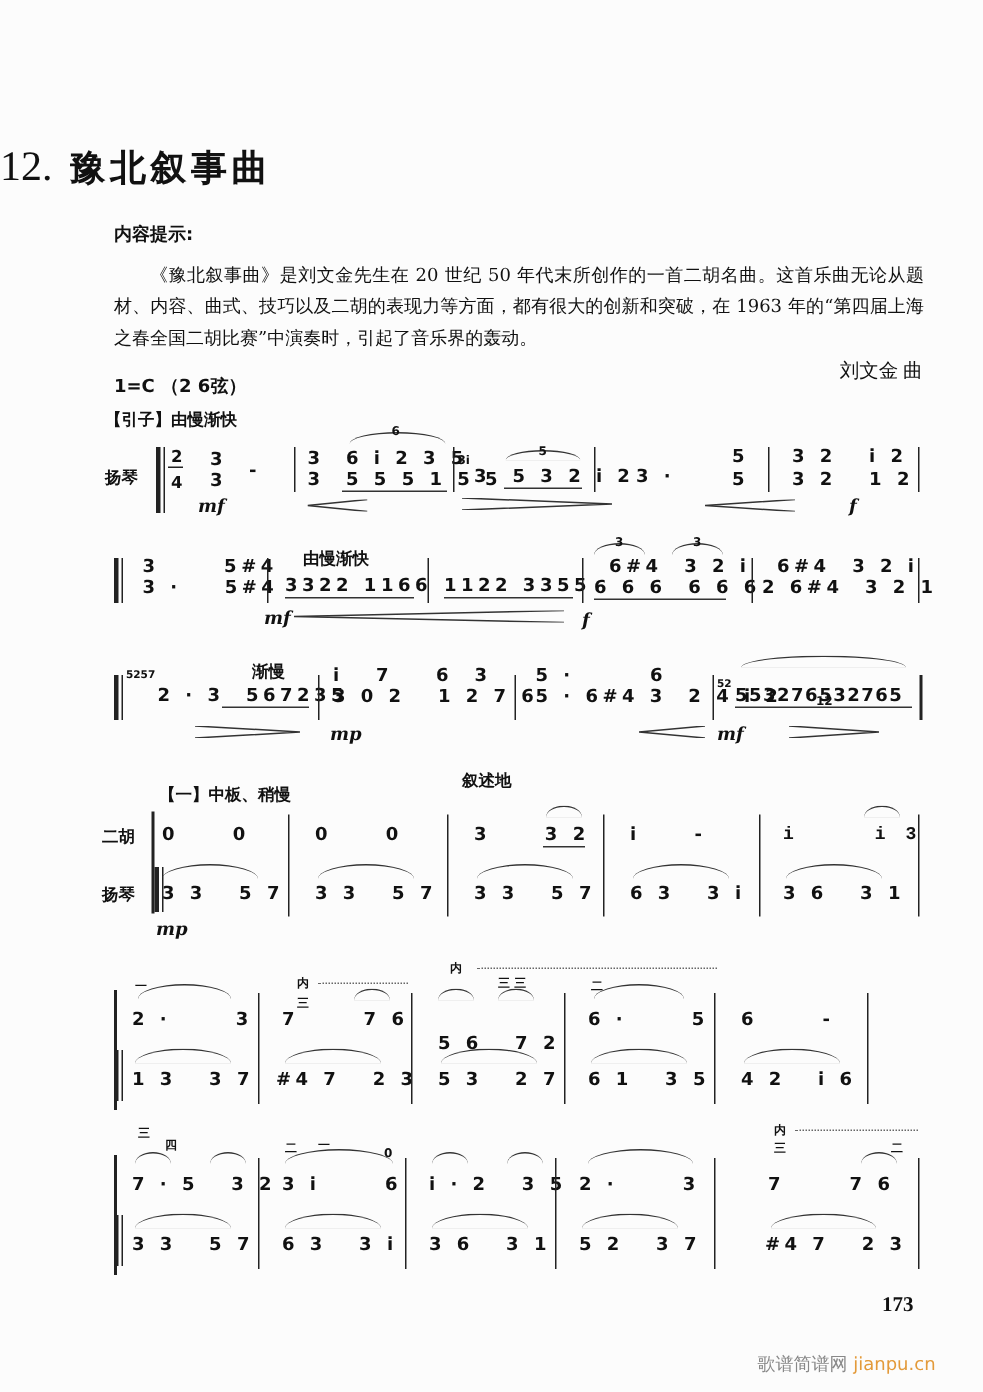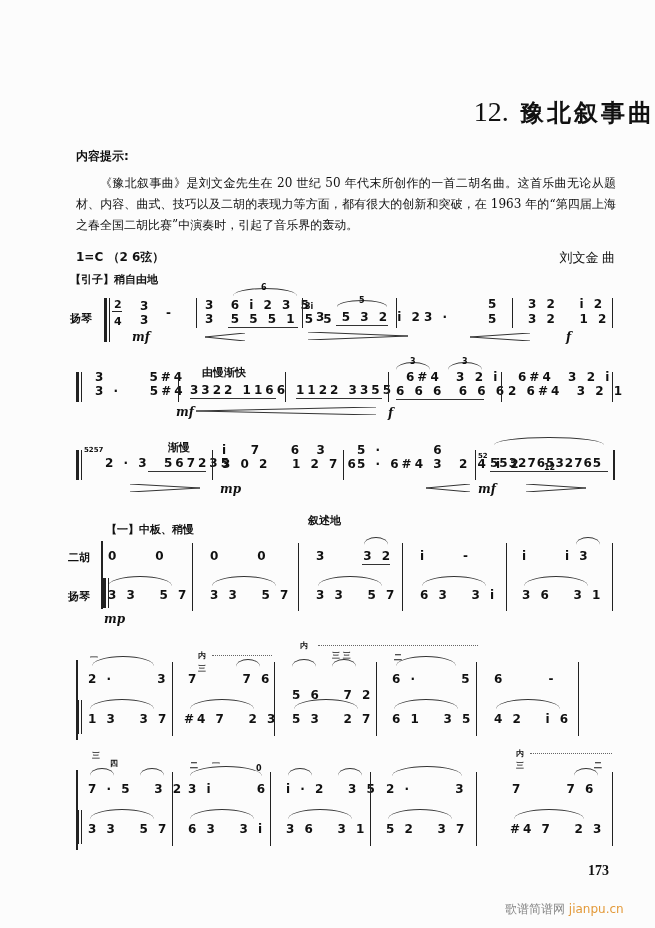--- a/index.html
+++ b/index.html
@@ -1,26 +1,26 @@
 <!DOCTYPE html>
 <html><head>
 <meta charset="utf-8">
 <style>
   * { margin: 0; padding: 0; box-sizing: border-box; }
   html, body { width: 655px; height: 928px; background: #fcfcfc; overflow: hidden; }
   body { position: relative; font-family: "DejaVu Sans", sans-serif; color: #111; }
 
-  .title { position: absolute; top: 96px; left: 0; width: 655px; text-align: right; font-size: 24px; font-weight: bold; letter-spacing: 3px; }
+  .title { position: absolute; top: 96px; left: 0; width: 655px; text-align: left; font-size: 24px; font-weight: bold; letter-spacing: 3px; }
   .title .num { font-family: "Liberation Serif", serif; font-weight: normal; font-size: 28px; letter-spacing: 0; }
 
   .hint-label { position: absolute; top: 148px; left: 76px; font-size: 12px; font-weight: bold; }
   .intro { position: absolute; top: 173px; left: 76px; width: 540px; font-family: "DejaVu Serif", serif; font-size: 12px; line-height: 21px; text-indent: 24px; text-align: justify; }
 
   .key { position: absolute; top: 249px; left: 76px; font-size: 12px; font-weight: bold; }
-  .composer { position: absolute; top: 249px; right: 40px; font-family: Liberation Sans, sans-serif; font-size: 13px; margin-left: 28px; }
+  .composer { position: absolute; top: 238px; right: 40px; font-family: Liberation Serif, serif; font-size: 13px; margin-left: 28px; }
   .section-mark { position: absolute; font-size: 11px; font-weight: bold; }
 
   .abs { position: absolute; }
   .instr { position: absolute; font-size: 11px; font-weight: bold; }
   .bracket { position: absolute; border-left: 3px solid #222; }
   .bracket::before { content: ""; position: absolute; left: 2px; top: 0; bottom: 0; border-left: 1px solid #222; }
   .barline { position: absolute; width: 1px; background: #222; }
   .endbar { position: absolute; width: 2px; background: #222; }
   .n { position: absolute; font-family: "DejaVu Sans", sans-serif; font-weight: bold; font-size: 12px; white-space: pre; letter-spacing: 3px; }
   .dyn { position: absolute; font-family: "DejaVu Serif", serif; font-style: italic; font-weight: bold; font-size: 12px; }
@@ -40,21 +40,21 @@
 
 <div class="title">
   <span class="num">12.</span>
   <span>豫北叙事曲</span>
 </div>
 <div class="hint-label">内容提示:</div>
 <div class="intro">《豫北叙事曲》是刘文金先生在 20 世纪 50 年代末所创作的一首二胡名曲。这首乐曲无论从题材、内容、曲式、技巧以及二胡的表现力等方面，都有很大的创新和突破，在 1963 年的“第四届上海之春全国二胡比赛”中演奏时，引起了音乐界的轰动。</div>
 
 <div class="key">1=C （2 6弦）</div>
 <div class="composer">刘文金 曲</div>
-<div class="section-mark" style="top:272px; left:70px;">【引子】稍自由地</div>
+<div class="section-mark" style="top:272px; left:70px;">【引子】由慢渐快</div>
 
 <div>
   <div class="instr" style="top:311px; left:70px;">扬琴</div>
   <div class="bracket" style="top:298px; left:104px; height:44px;"></div>
   <div class="n" style="top:298px; left:114px; font-size:11px;">2</div>
   <div class="n" style="top:315px; left:114px; font-size:11px;">4</div>
   <div class="abs" style="top:311px; left:112px; width:10px; border-top:1px solid #222;"></div>
 
   <div class="n" style="top:299px; left:140px;">3</div>
   <div class="n" style="top:313px; left:140px;">3</div>
@@ -168,21 +168,21 @@
   <div class="tempo" style="top:513px; left:308px;">叙述地</div>
   <div class="instr" style="top:550px; left:68px;">二胡</div>
   <div class="instr" style="top:589px; left:68px;">扬琴</div>
   <div class="abs" style="top:541px; left:101px; height:68px; border-left:2px solid #222;"></div>
   <div class="bracket" style="top:578px; left:103px; height:30px;"></div>
 
   <div class="n" style="top:549px; left:108px;">0     0</div>
   <div class="n" style="top:549px; left:210px;">0     0</div>
   <div class="n" style="top:549px; left:316px;">3     3 2</div>
   <div class="n" style="top:549px; left:420px;">i     -</div>
-  <div class="n" style="top:549px; left:522px;">i     i 3</div>
+  <div class="n" style="top:549px; left:522px;font-family:Liberation Mono, monospace;">i     i 3</div>
   <div class="slur" style="top:537px; left:364px; width:24px; height:8px;"></div>
   <div class="slur" style="top:537px; left:576px; width:24px; height:8px;"></div>
   <div class="ul" style="top:564px; left:362px; width:28px;"></div>
 
   <div class="n" style="top:588px; left:108px;">3 3   5 7</div>
   <div class="n" style="top:588px; left:210px;">3 3   5 7</div>
   <div class="n" style="top:588px; left:316px;">3 3   5 7</div>
   <div class="n" style="top:588px; left:420px;">6 3   3 i</div>
   <div class="n" style="top:588px; left:522px;">3 6   3 1</div>
   <div class="slur" style="top:576px; left:108px; width:64px; height:10px;"></div>

